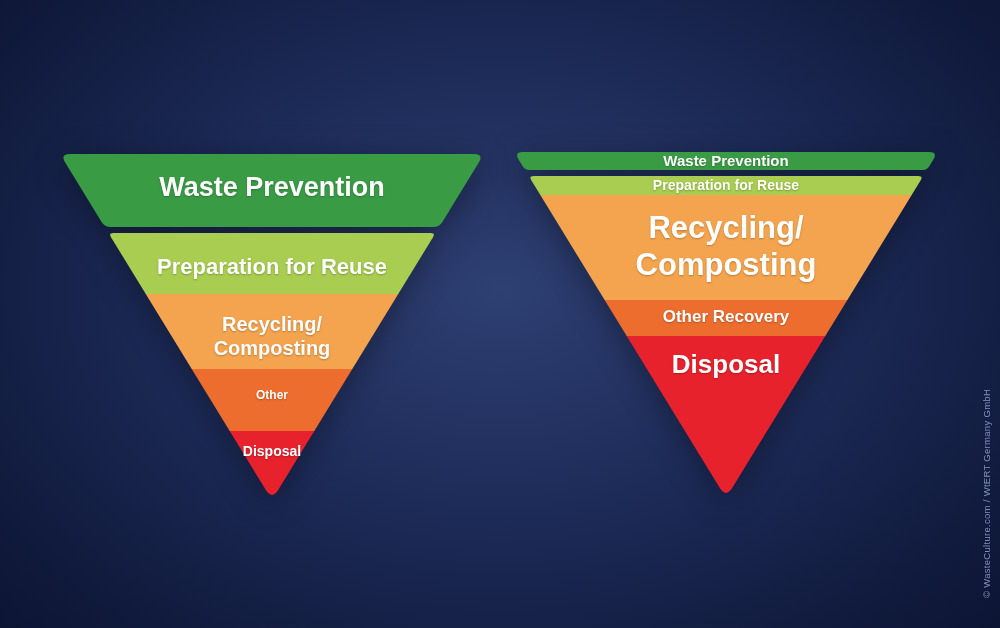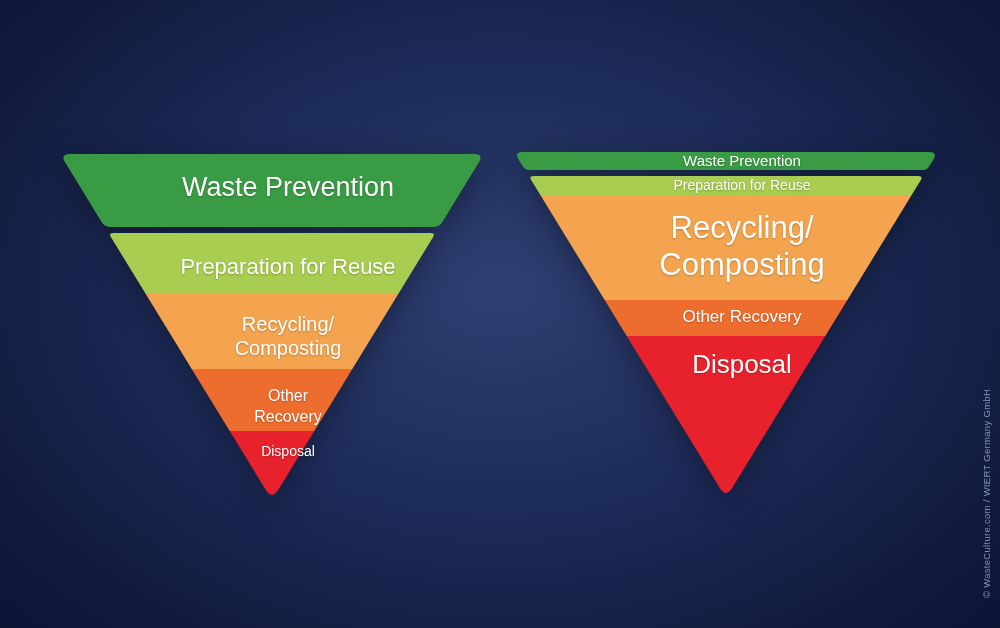--- a/index.html
+++ b/index.html
@@ -29,35 +29,35 @@
     height: 100%;
     filter: drop-shadow(0 6px 16px rgba(0,0,0,0.35));
   }
   .labels {
     position: absolute;
     inset: 0;
     pointer-events: none;
   }
   .band-label {
     position: absolute;
-    left: 16px;
+    left: 0;
     width: 100%;
     text-align: center;
     color: #ffffff;
-    font-weight: normal;
+    font-weight: bold;
     text-shadow: 0 1px 2px rgba(0,0,0,0.25);
     white-space: nowrap;
   }
   .band-label span { display: block; text-align: center; }
 
   
   .l-wp { top: 16px;  font-size: 27px; line-height: 34px; }
   .l-pr { top: 100px; font-size: 22px; line-height: 25px; }
   .l-rc { top: 158px; font-size: 20px; line-height: 24px; }
-  .l-or { top: 231px; font-size: 16px; line-height: 21px; }
+  .l-or { top: 231px; font-size: 12px; line-height: 21px; }
   .l-di { top: 289px; font-size: 14px; line-height: 16px; }
 
   
   .r-wp { top: 0px;   font-size: 15px; line-height: 18px; }
   .r-pr { top: 25px;  font-size: 14px; line-height: 16px; }
   .r-rc { top: 57px;  font-size: 31px; line-height: 37px; }
   .r-or { top: 155px; font-size: 17px; line-height: 20px; }
   .r-di { top: 196px; font-size: 26px; line-height: 32px; }
 
   .copyright {
@@ -94,21 +94,20 @@
     </svg>
     <div class="labels">
       <div class="band-label l-wp">Waste Prevention</div>
       <div class="band-label l-pr">Preparation for Reuse</div>
       <div class="band-label l-rc">
         <span>Recycling/</span>
         <span>Composting</span>
       </div>
       <div class="band-label l-or">
         <span>Other</span>
-        <span>Recovery</span>
       </div>
       <div class="band-label l-di">Disposal</div>
     </div>
   </div>
 
   <div class="pyramid right">
     <svg viewBox="0 0 424 346">
       <defs>
         <clipPath id="clipRight">
           <path d="M 19.7 24 L 404.3 24 Q 409.3 24 406.7 28.3 L 218.3 335.8 Q 212 346 205.7 335.8 L 17.3 28.3 Q 14.7 24 19.7 24 Z"></path>

